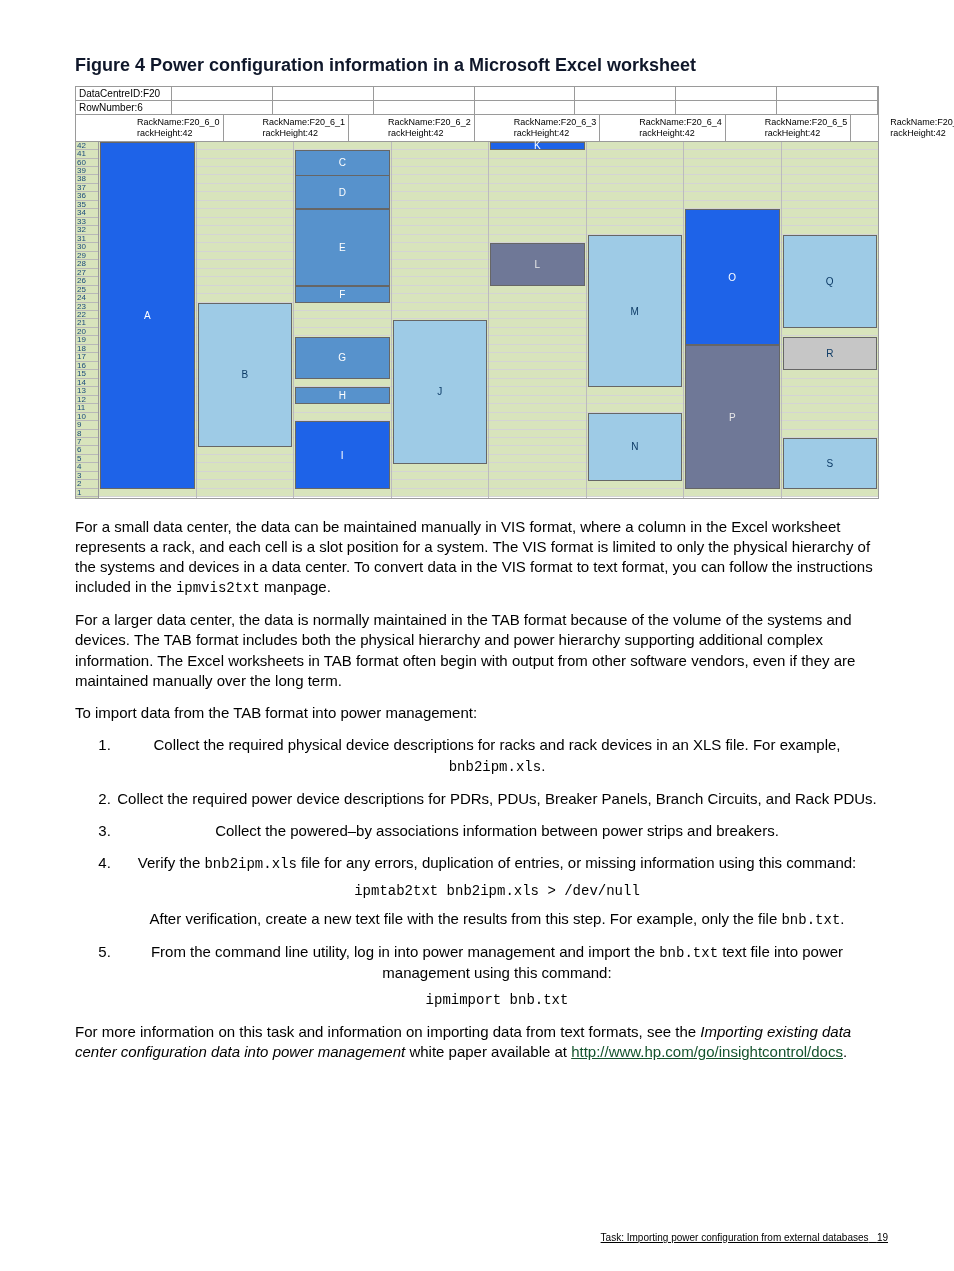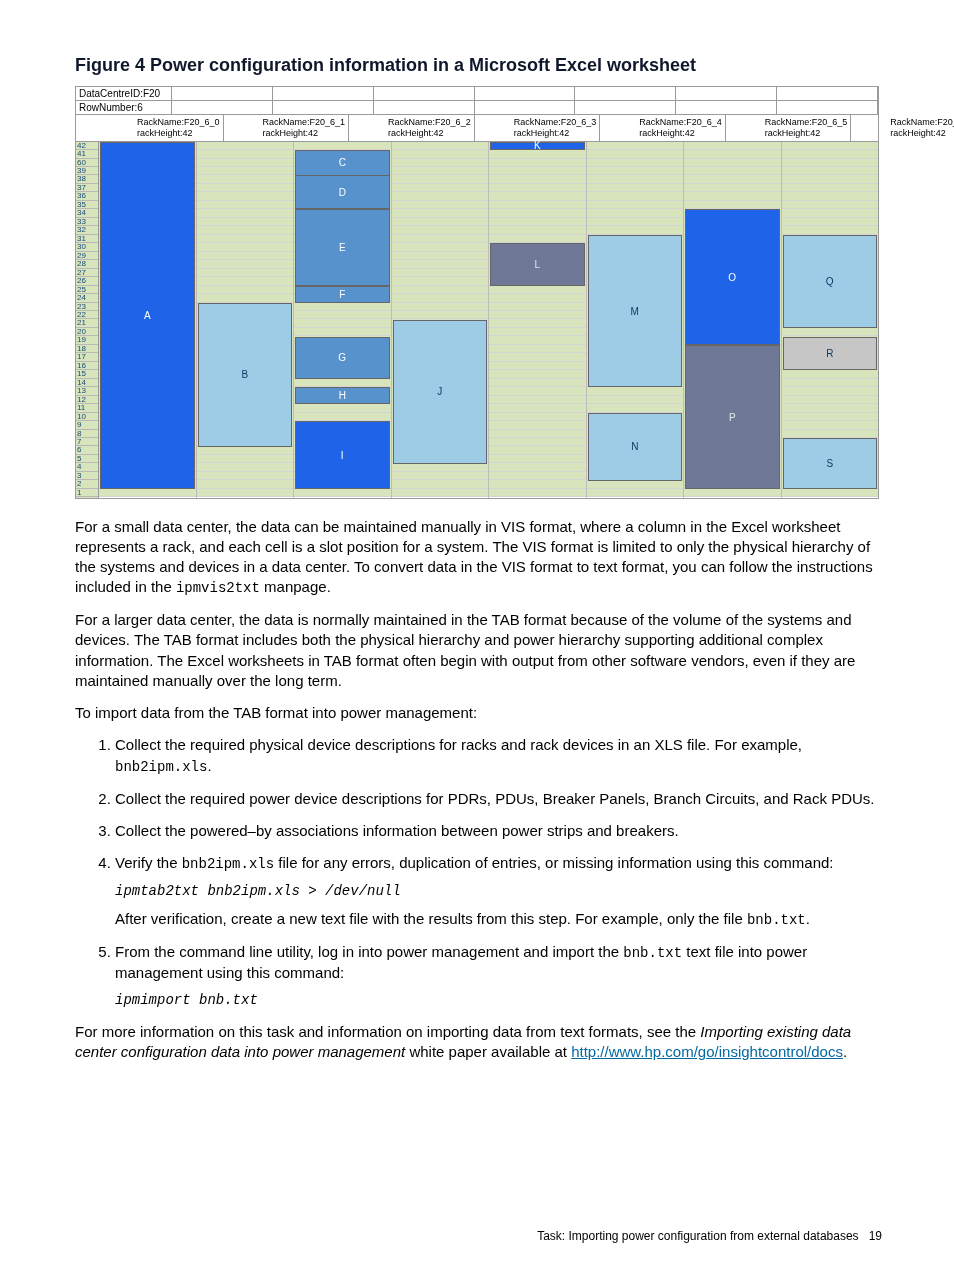--- a/index.html
+++ b/index.html
@@ -117,35 +117,36 @@
   .body-text {
     font-size: 15px;
     line-height: 1.35;
     margin-top: 18px;
   }
   .body-text p { margin: 0 0 12px 0; }
   code, .mono { font-family: "Courier New", monospace; font-size: 14px; }
   ol.steps {
     margin: 6px 0 8px 0;
     padding-left: 40px;
+    text-align: center;
   }
   ol.steps > li { margin: 6px 0 12px 0; line-height: 1.35; font-size: 15px; }
   .cmd {
     font-family: "Courier New", monospace;
     font-size: 14px;
     margin: 8px 0;
-    font-style: italic;
   }
   .italic { font-style: italic; }
-  a.doc-link { color: #0369a1; text-decoration: underline; }
+  a.doc-link { color: #14532d; text-decoration: underline; }
   .footer {
     position: absolute;
     bottom: 28px;
-    right: 72px;
-    font-size: 12px;
+    right: 66px;
+    font-size: 10px;
+    text-decoration: underline;
   }
 </style>
 </head>
 <body>
 
 <div class="page">
 
   <div class="fig-title">Figure 4 Power configuration information in a Microsoft Excel worksheet</div>
 
   <div class="worksheet">

